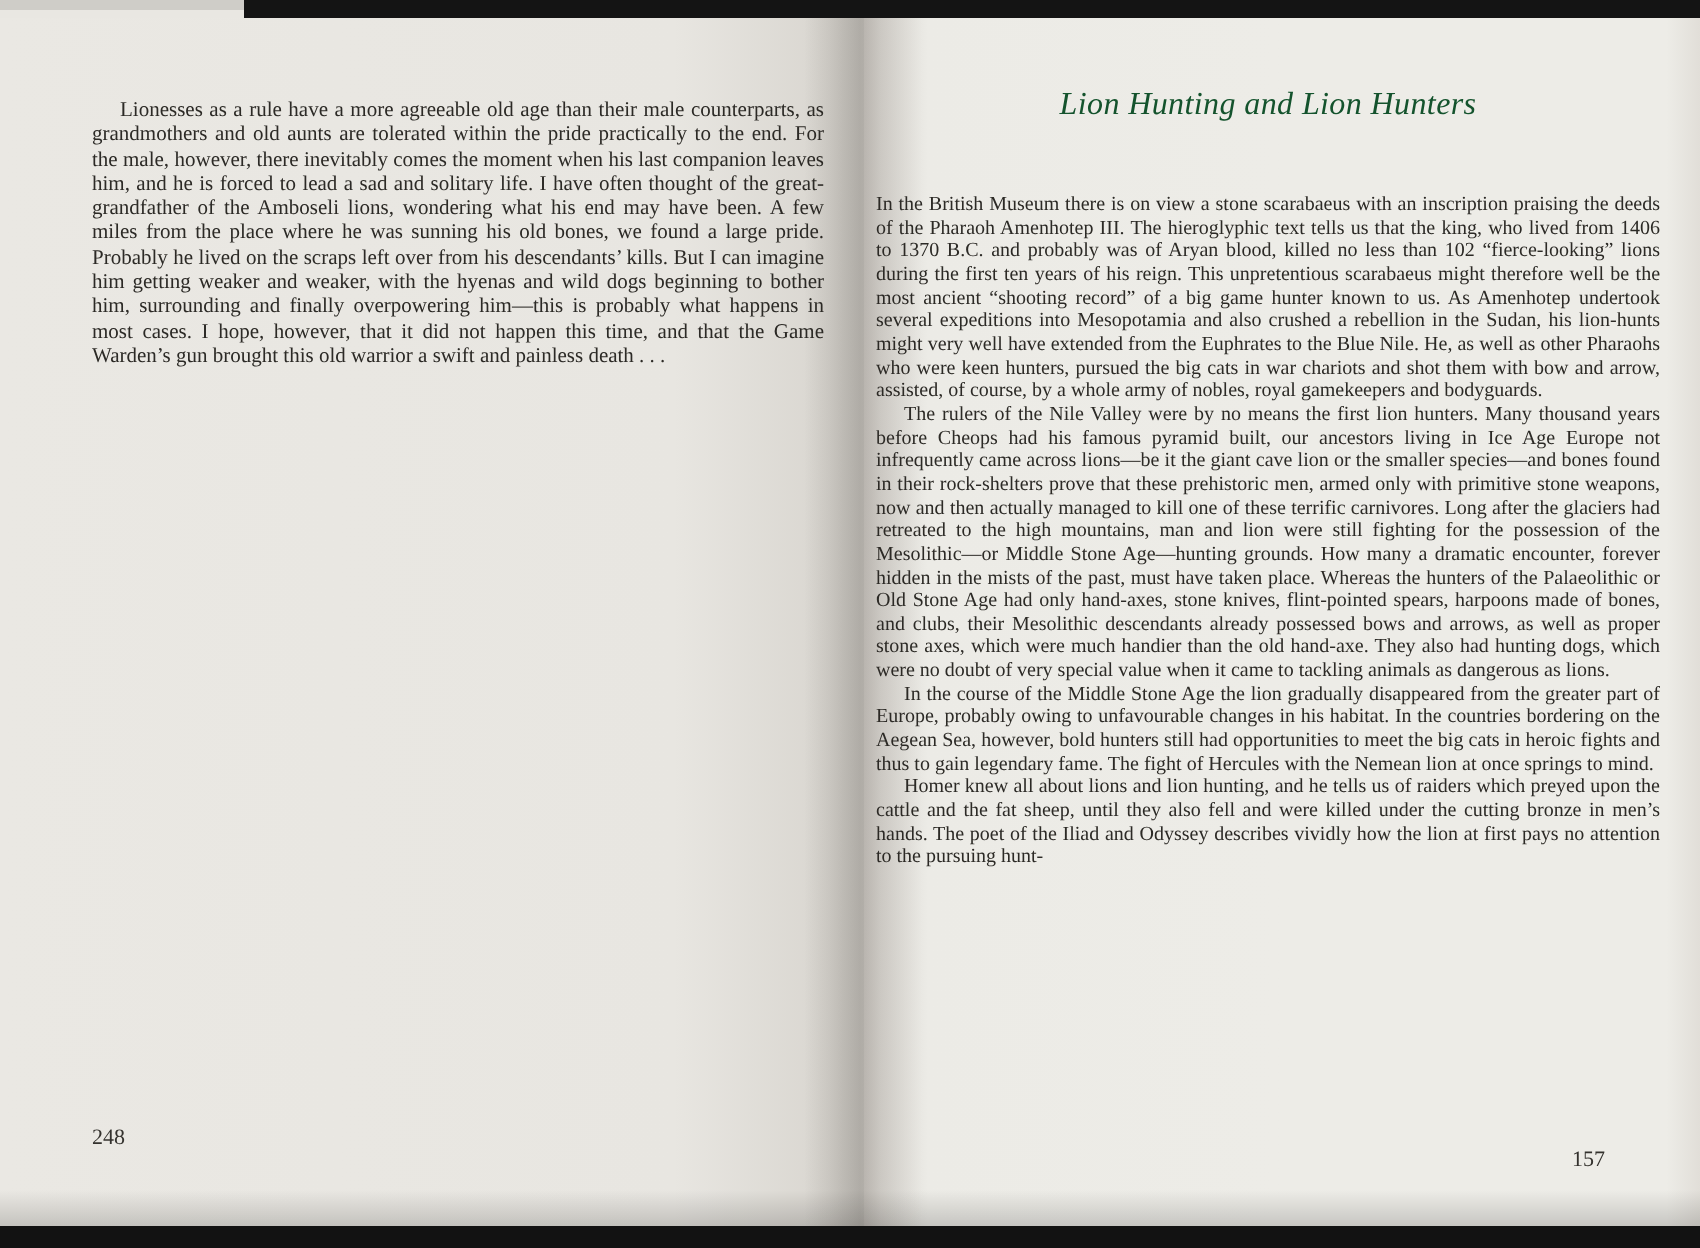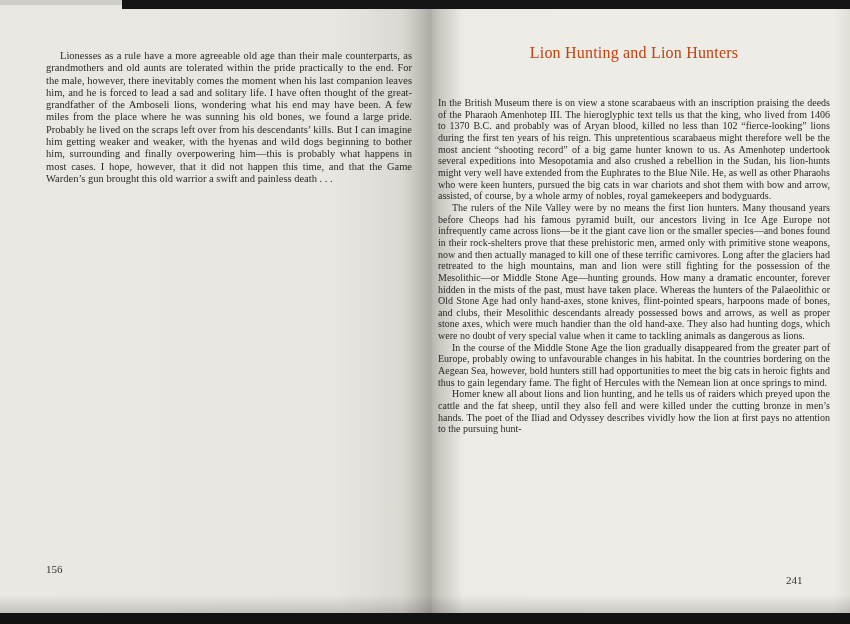--- a/index.html
+++ b/index.html
@@ -48,21 +48,21 @@
       rgba(45,40,35,0) 100%);
     pointer-events: none;
   }
   .left-text {
     position: absolute; left: 46px; top: 50px; width: 366px;
     font-size: 10.5px; line-height: 12.3px; text-align: justify;
   }
   .chapter-title {
     position: absolute; left: 438px; top: 44px; width: 392px;
     text-align: center; font-size: 16px; letter-spacing: 0.2px;
-    color: #c2410c; margin: 0; font-weight: normal;
+    color: #14532d; margin: 0; font-weight: normal; font-style: italic;
   }
   .right-text {
     position: absolute; left: 438px; top: 97px; width: 392px;
     font-size: 10px; line-height: 11.65px; text-align: justify;
   }
   .para { margin: 0; }
   .para.indent { text-indent: 14px; }
   .it { }
   .pageno {
     position: absolute; font-size: 11px; color: #34322e;
@@ -89,19 +89,19 @@
 
   <h1 class="chapter-title">Lion Hunting and Lion Hunters</h1>
 
   <div class="right-text">
       <p class="para"><span>In the British Museum there is on view a stone </span><span class="it">scarabaeus</span><span> with an inscription praising the deeds of the Pharaoh Amenhotep III. The hieroglyphic text tells us that the king, who lived from 1406 to 1370 B.C. and probably was of Aryan blood, killed no less than 102 “fierce-looking” lions during the first ten years of his reign. This unpretentious </span><span class="it">scarabaeus</span><span> might therefore well be the most ancient “shooting record” of a big game hunter known to us. As Amenhotep undertook several expeditions into Mesopotamia and also crushed a rebellion in the Sudan, his lion-hunts might very well have extended from the Euphrates to the Blue Nile. He, as well as other Pharaohs who were keen hunters, pursued the big cats in war chariots and shot them with bow and arrow, assisted, of course, by a whole army of nobles, royal gamekeepers and bodyguards.</span></p>
       <p class="para indent"><span>The rulers of the Nile Valley were by no means the first lion hunters. Many thousand years before Cheops had his famous pyramid built, our ancestors living in Ice Age Europe not infrequently came across lions—be it the giant cave lion or the smaller species—and bones found in their rock-shelters prove that these prehistoric men, armed only with primitive stone weapons, now and then actually managed to kill one of these terrific carnivores. Long after the glaciers had retreated to the high mountains, man and lion were still fighting for the possession of the Mesolithic—or Middle Stone Age—hunting grounds. How many a dramatic encounter, forever hidden in the mists of the past, must have taken place. Whereas the hunters of the Palaeolithic or Old Stone Age had only hand-axes, stone knives, flint-pointed spears, harpoons made of bones, and clubs, their Mesolithic descendants already possessed bows and arrows, as well as proper stone axes, which were much handier than the old hand-axe. They also had hunting dogs, which were no doubt of very special value when it came to tackling animals as dangerous as lions.</span></p>
       <p class="para indent"><span>In the course of the Middle Stone Age the lion gradually disappeared from the greater part of Europe, probably owing to unfavourable changes in his habitat. In the countries bordering on the Aegean Sea, however, bold hunters still had opportunities to meet the big cats in heroic fights and thus to gain legendary fame. The fight of Hercules with the Nemean lion at once springs to mind.</span></p>
       <p class="para indent"><span>Homer knew all about lions and lion hunting, and he tells us of raiders which preyed upon the cattle and the fat sheep, until they also fell and were killed under the cutting bronze in men’s hands. The poet of the </span><span class="it">Iliad</span><span> and </span><span class="it">Odyssey</span><span> describes vividly how the lion at first pays no attention to the pursuing hunt-</span></p>
     </div>
 
-  <div class="pageno pageno-left">156</div>
+  <div class="pageno pageno-left">248</div>
 
-  <div class="pageno pageno-right">241</div>
+  <div class="pageno pageno-right">157</div>
 
   <div class="gutter-shadow"></div>
 
 </div>
 
 </body></html>

